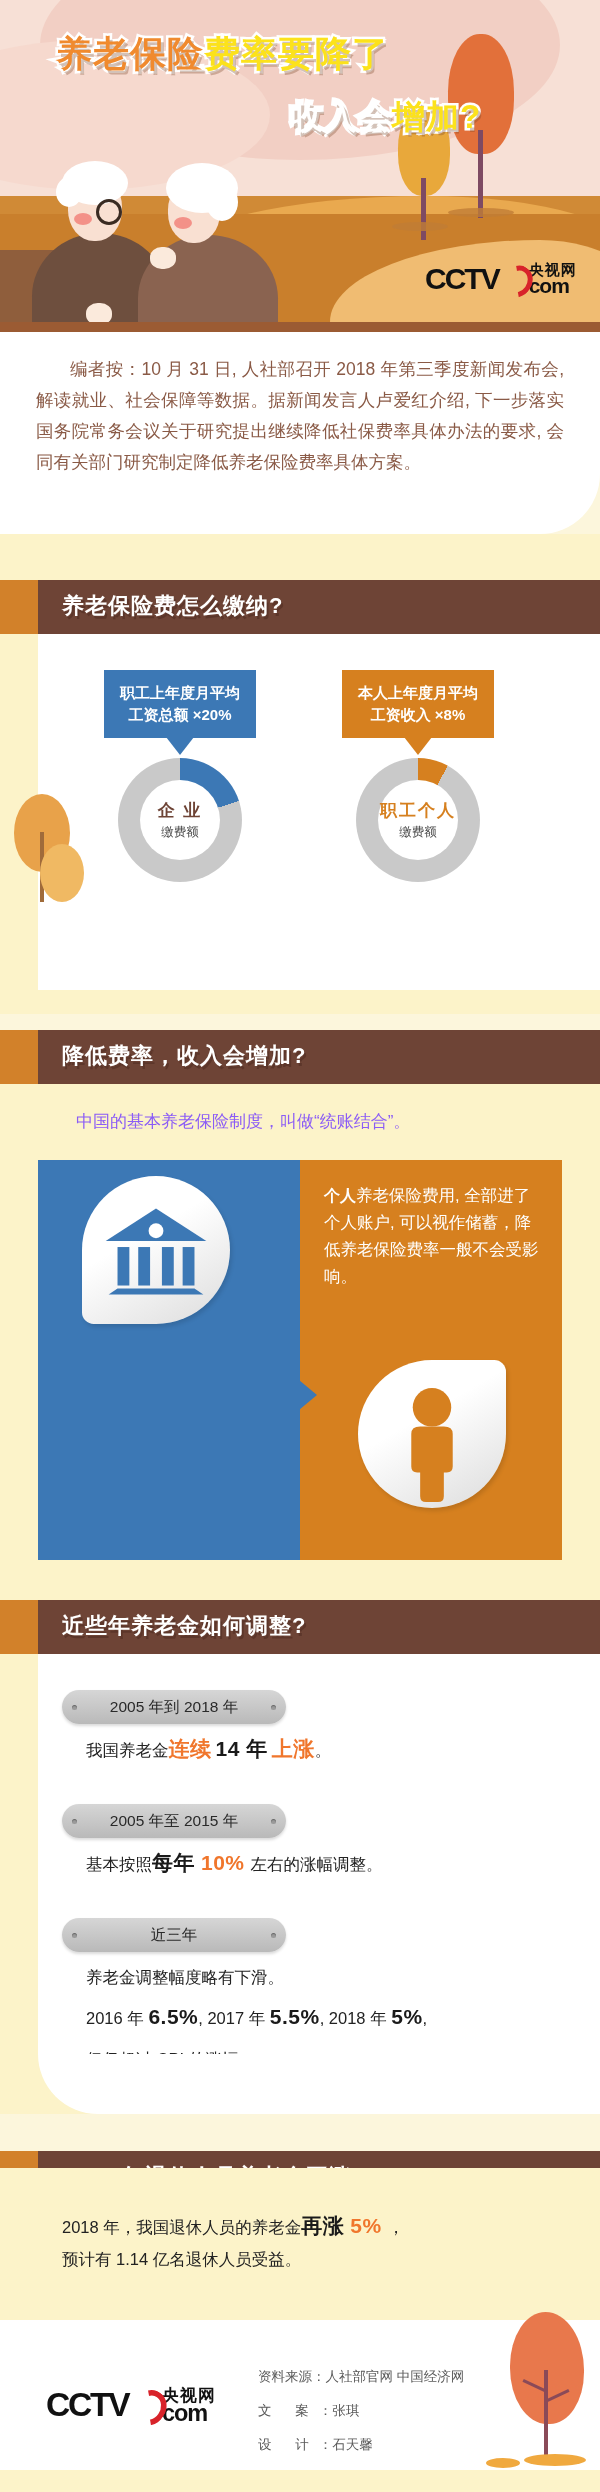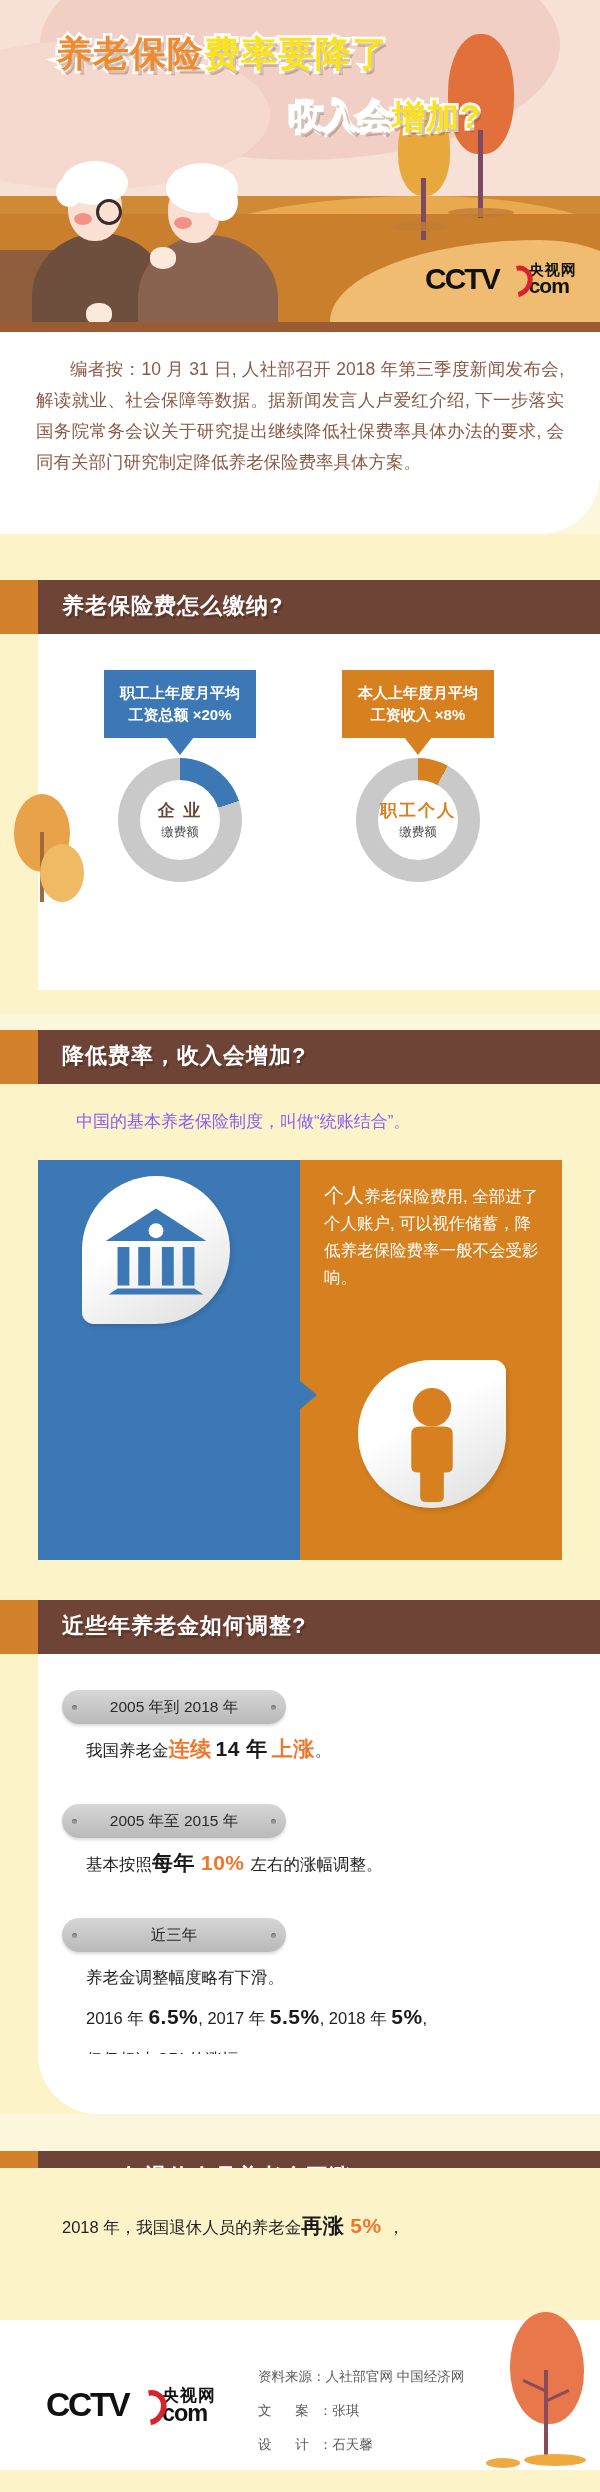--- a/index.html
+++ b/index.html
@@ -120,21 +120,21 @@
   .panel-blue:after{ content:""; position:absolute; right:-17px; top:220px;
                      border-top:15px solid transparent; border-bottom:15px solid transparent;
                      border-left:18px solid #3C78B5; z-index:3;}
   .bank-bubble{ position:absolute; left:44px; top:16px; width:148px; height:148px;
                 background:linear-gradient(150deg,#FFFFFF 40%,#DCDCDC 100%);
                 border-radius:50% 50% 50% 8%; box-shadow:2px 3px 4px rgba(0,0,0,.12); }
   .person-bubble{ position:absolute; left:58px; top:200px; width:148px; height:148px;
                   background:linear-gradient(150deg,#FFFFFF 40%,#DCDCDC 100%);
                   border-radius:50% 8% 50% 50%; box-shadow:2px 3px 4px rgba(0,0,0,.12);}
   .panel-text{ position:absolute; color:#FFFFFF; font-size:16.5px; line-height:27px; }
-  .panel-text b{ font-size:20px; font-weight:normal; }
+  .panel-text b{ font-size:16px; font-weight:bold; }
   .panel-text u{ text-decoration:underline; text-underline-offset:3px;}
 
   
   .b3{ position:absolute; left:0; top:1654px; width:600px; height:460px; background:#FFFFFF; }
   .b3-left{ position:absolute; left:0; top:0; width:38px; height:460px; background:#FCF3C9; }
   .b3-corner{ position:absolute; left:0; bottom:0; width:600px; height:60px; background:#FCF3C9;}
   .b3-corner-in{ position:absolute; left:38px; bottom:0; width:562px; height:60px; background:#fff;
                  border-bottom-left-radius:62px;}
   .pill{ position:absolute; height:34px; border-radius:17px; background:#C9C9C9;
          background:linear-gradient(180deg,#D6D6D6,#B9B9B9);
@@ -354,20 +354,21 @@
 <div class="sec-head" style="top:2114px;margin-top:37px;">
   <div class="tabmark"></div>
   <div class="sec-title">2018 年退休人员养老金再涨 5%！</div>
 </div>
 
 <div class="b4">
   <div class="b4-text">
     <div>
       <span>2018 年，我国退休人员的养老金</span><span class="hl-dark big-num">再涨</span><span class="hl-orange big-num" style="padding:0 6px;">5%</span><span>，</span>
     </div>
+    <div>预计有 1.14 亿名退休人员受益。</div>
   </div>
 </div>
 
 <div class="footer">
   <div class="footer-card">
 
     <div class="cctv cctv-foot">
       <span class="cctv-letters">CCTV</span>
       <span class="cctv-hook"></span>
       <span class="cctv-right">

